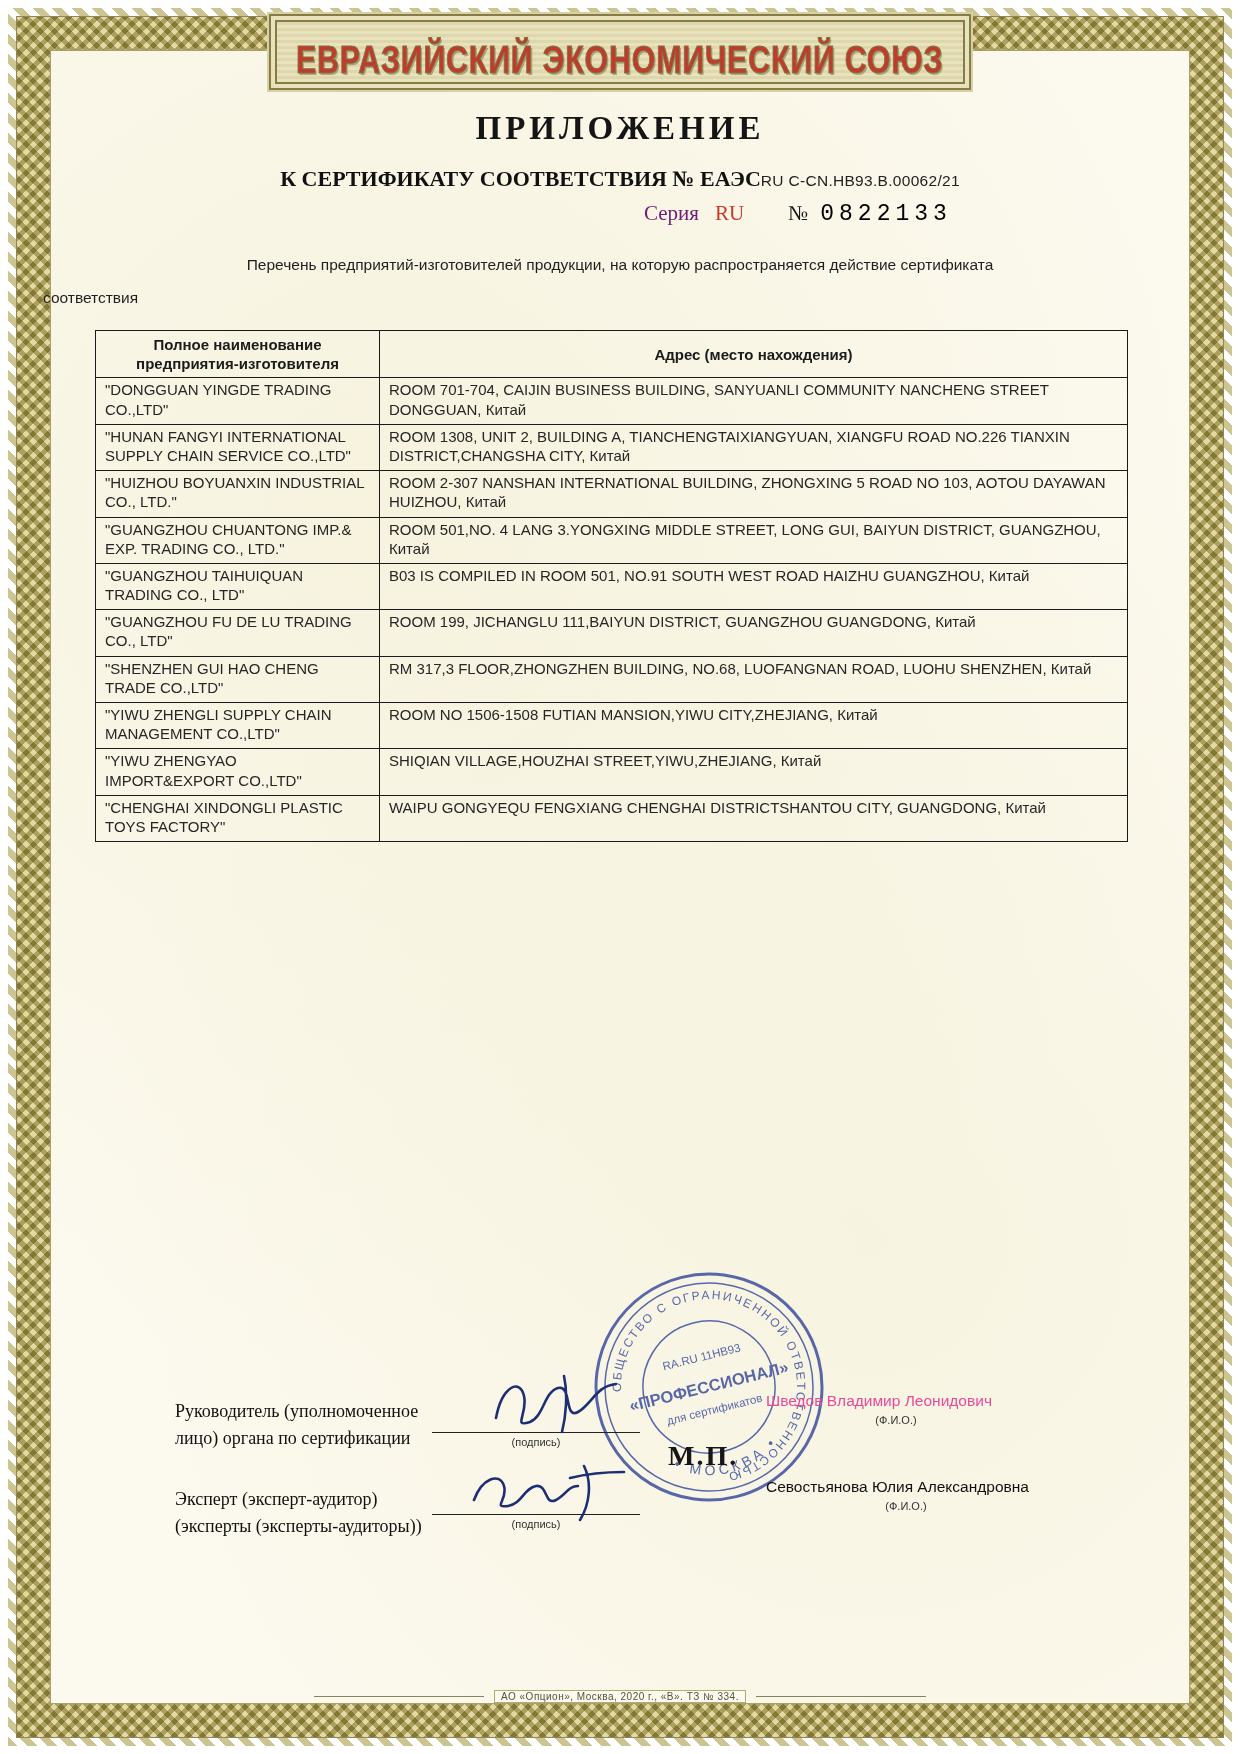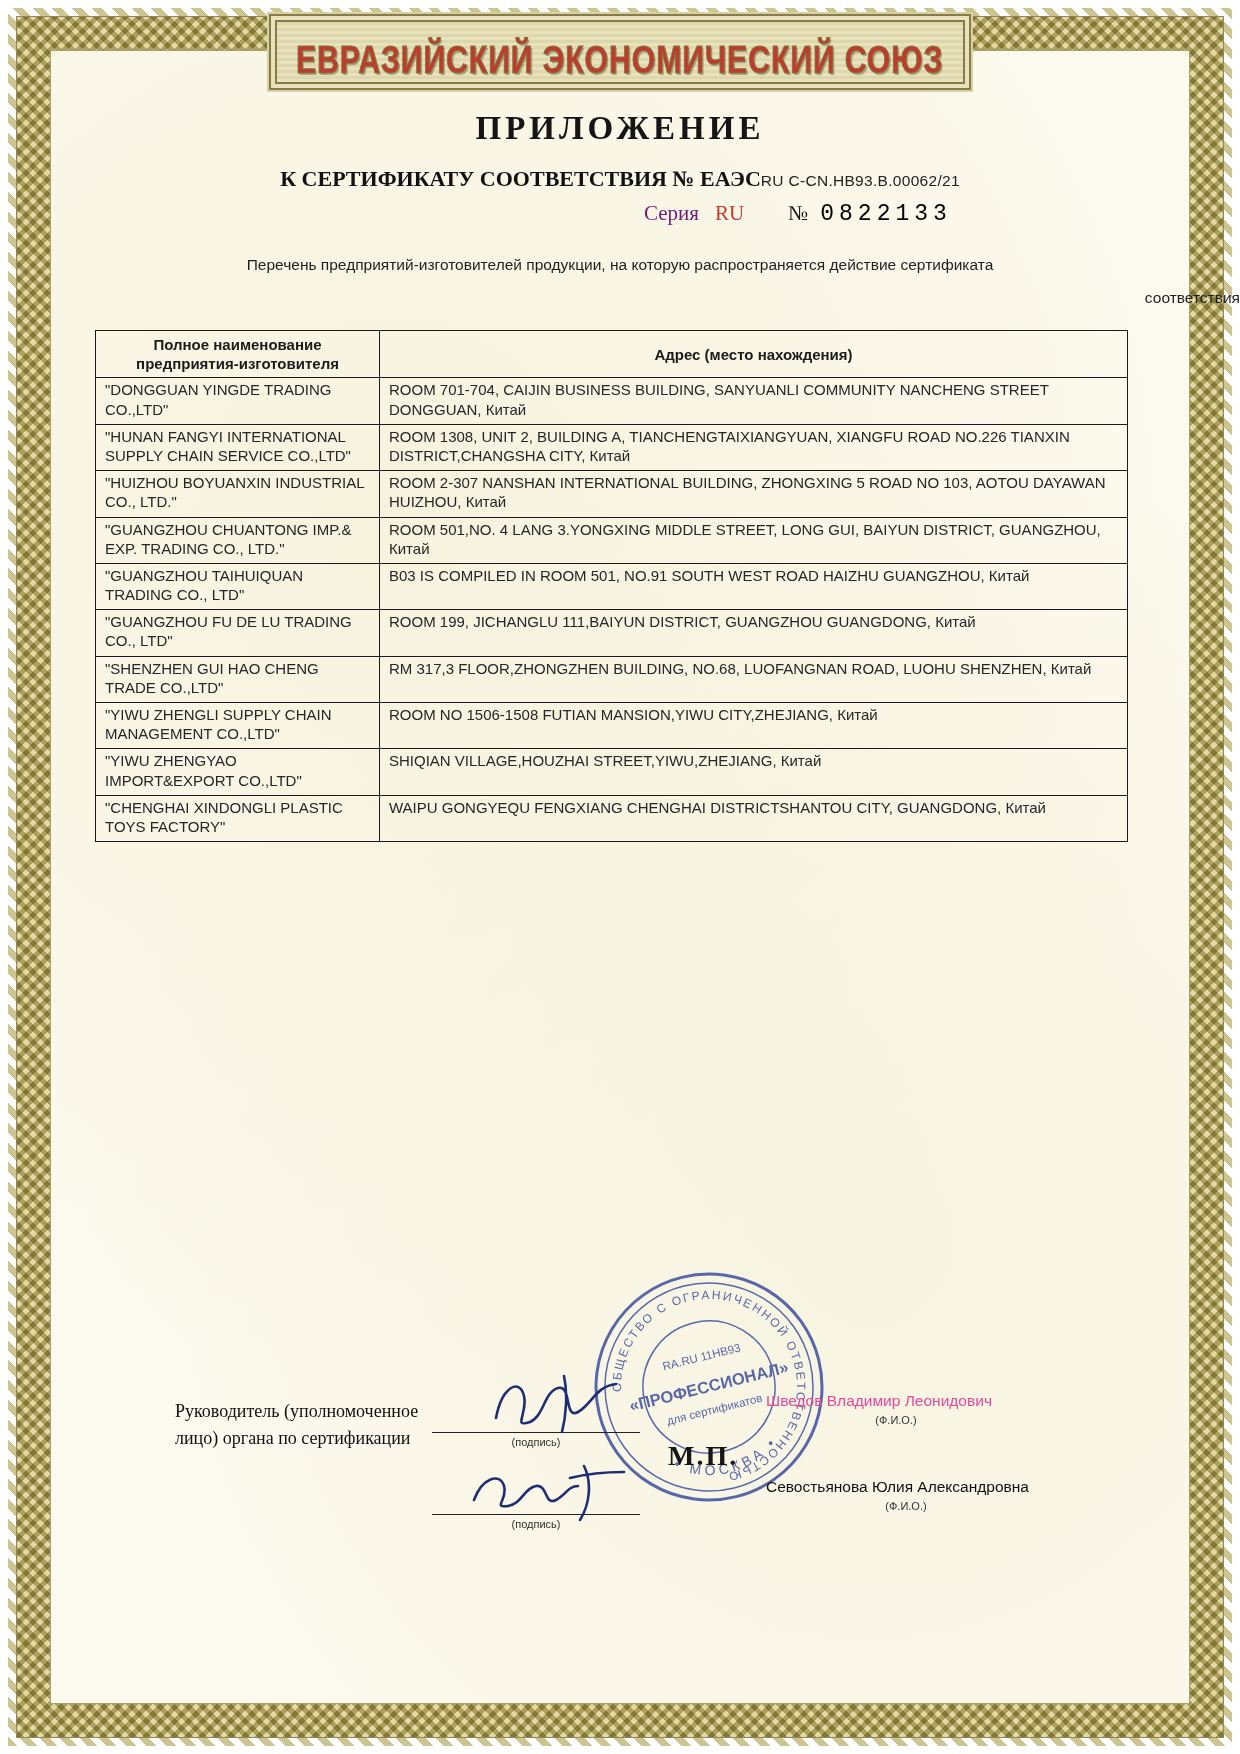--- a/index.html
+++ b/index.html
@@ -43,22 +43,22 @@
 
   .series-line { position:absolute; top:201px; left:644px; display:flex; align-items:baseline; z-index:5; }
   .series-label { font-family:"Liberation Serif",serif; font-size:21px; color:#701a75; }
   .series-value { font-family:"Liberation Serif",serif; font-size:21px; color:#c63b2a; margin-left:16px; }
   .number-sign { font-family:"Liberation Serif",serif; font-size:21px; color:#161616; margin-left:44px; }
   .blank-number { font-family:Liberation Mono, monospace; font-size:23px; color:#000000;
     letter-spacing:5px; margin-left:12px; }
 
   .desc-line-1 { position:absolute; top:256px; left:0; right:0; text-align:center;
     font-size:15.5px; color:#1f1f1f; z-index:5; }
-  .desc-line-2 { position:absolute; top:289px; left:0; right:0; text-align:right;
-    font-size:15.5px; color:#1f1f1f; z-index:5; }
+  .desc-line-2 { position:absolute; top:289px; left:0; right:0; text-align:left;
+    font-size:15.5px; color:#1f1f1f; z-index:5;padding-left:43px; }
 
   
   table.manufacturers { position:absolute; top:330px; left:95px; width:1033px; z-index:5;
     border-collapse:collapse; table-layout:fixed; background:transparent; }
   .manufacturers th, .manufacturers td { border:1px solid #1a1a1a; font-size:15px; color:#262626;
     vertical-align:top; padding:2px 9px 5px; line-height:1.28; }
   .manufacturers th { font-weight:700; text-align:center; vertical-align:middle; padding:4px 6px; color:#1b1b1b; }
   .col-name { width:284px; }
 
   
@@ -204,22 +204,31 @@
   </div>
   <svg class="scribble-1" width="170" height="72" viewBox="0 0 170 72">
     <path d="M28 50 C34 18, 52 10, 56 28 C60 46, 44 60, 62 54 C76 48, 76 24, 90 20 C104 16, 96 52, 110 44 C124 36, 128 18, 148 16 M96 8 C100 26, 98 48, 94 64" stroke="#1d2e74" stroke-width="2.6" fill="none" stroke-linecap="round"></path>
   </svg>
   <div class="sig-line-1"></div>
   <div class="sig-caption-1">(подпись)</div>
   <div class="mp-label">М.П.</div>
   <div class="head-name">Шведов Владимир Леонидович</div>
   <div class="fio-1">(Ф.И.О.)</div>
 
+  <div class="sig-role-2">
+    <div>Эксперт (эксперт-аудитор)</div>
+    <div>(эксперты (эксперты-аудиторы))</div>
+  </div>
   <svg class="scribble-2" width="190" height="78" viewBox="0 0 190 78">
     <path d="M22 52 C30 30, 48 24, 52 38 C56 52, 40 60, 56 58 C70 56, 72 40, 84 38 C96 36, 92 58, 104 52 C114 47, 116 38, 126 38 M132 18 C140 34, 138 56, 128 72 M118 30 C134 26, 154 24, 172 24" stroke="#1d2e74" stroke-width="2.6" fill="none" stroke-linecap="round"></path>
   </svg>
   <div class="sig-line-2"></div>
   <div class="sig-caption-2">(подпись)</div>
   <div class="expert-name">Севостьянова Юлия Александровна</div>
   <div class="fio-2">(Ф.И.О.)</div>
 
+  <div class="imprint">
+    <div class="imprint-rule"></div>
+    <span class="imprint-text">АО «Опцион», Москва, 2020 г., «В». ТЗ № 334.</span>
+    <div class="imprint-rule"></div>
+  </div>
 
 </div>
 
 </body></html>

